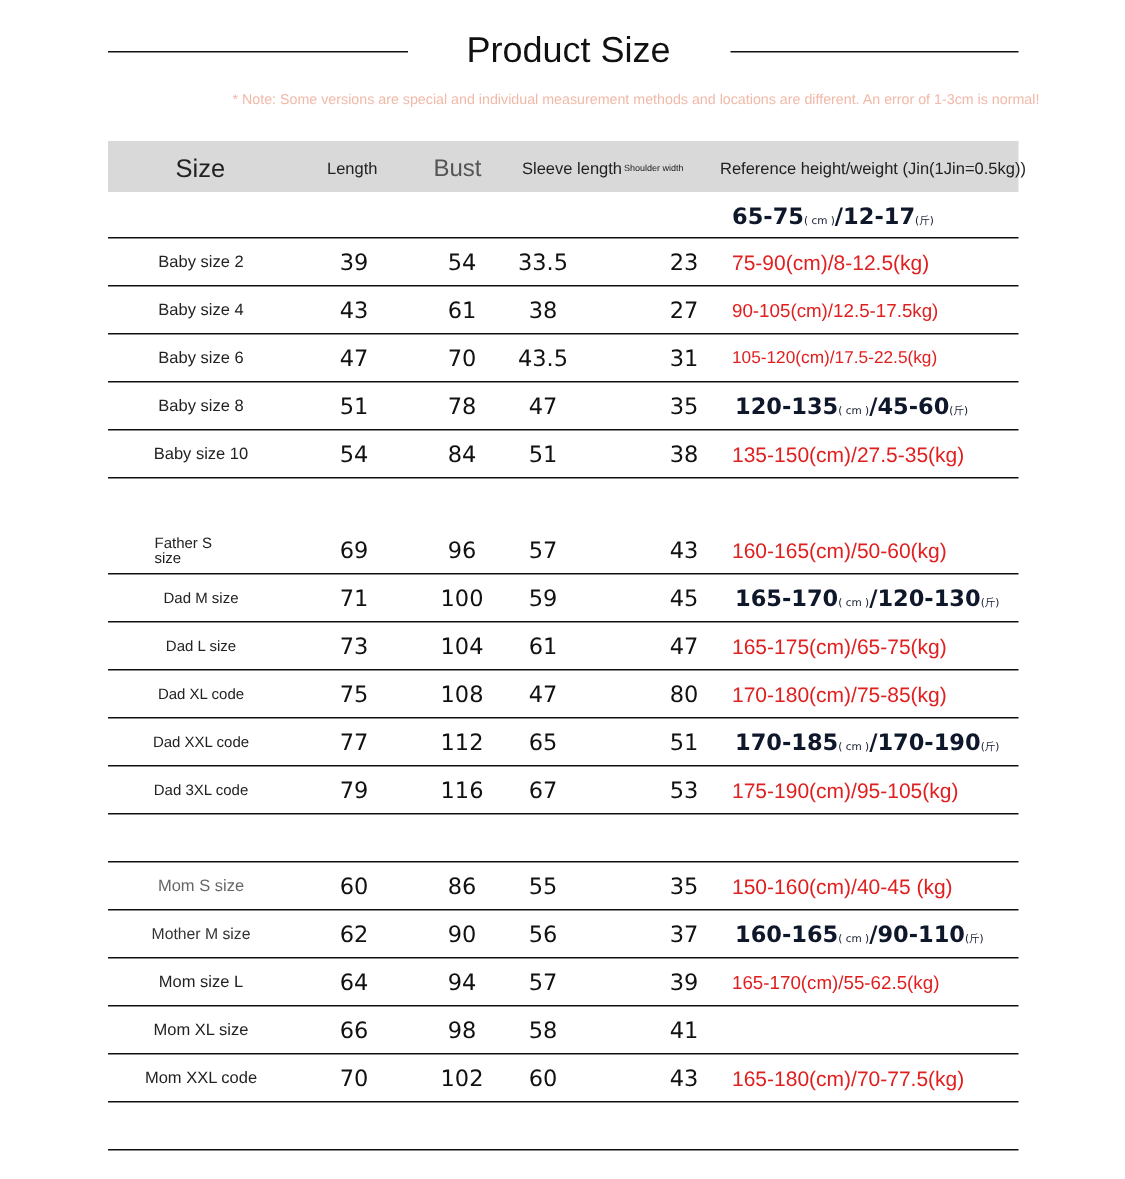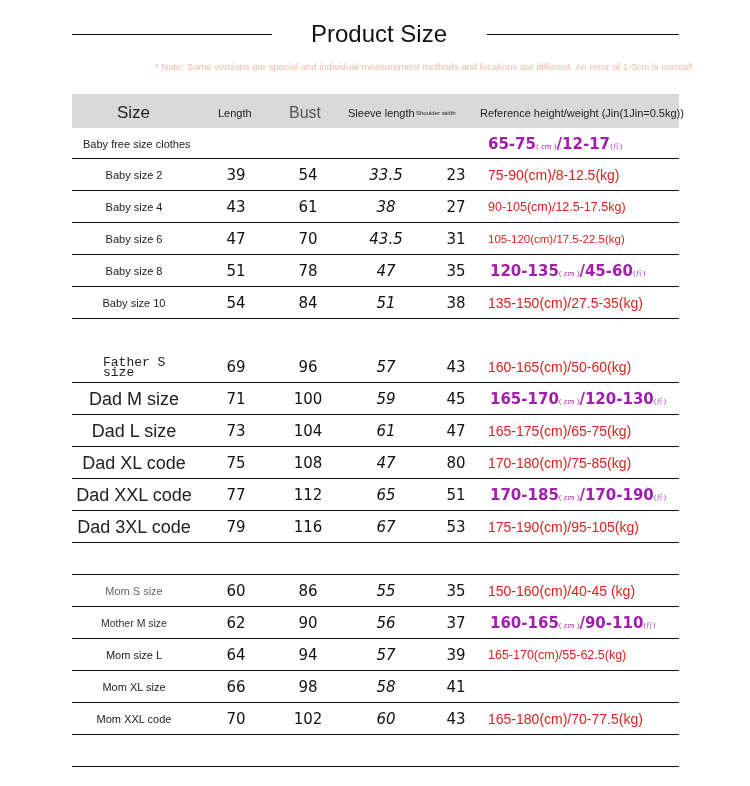--- a/index.html
+++ b/index.html
@@ -19,33 +19,33 @@
   .h-bust { left: 217px; font-size: 16px; color: #555 !important; }
   .h-sleeve { left: 276px; font-size: 11px; }
   .h-shoulder { left: 344px; font-size: 6px; }
   .h-ref { left: 408px; font-size: 11px; text-align: center; }
 
   .row { position: relative; height: 31px; border-bottom: 1.5px solid #111; }
   .row.first { height: 30px; }
   .row.gap { height: 32px; border-bottom: none; }
   .row.blank { border-bottom: 1.5px solid #111; }
   .cell { position: absolute; top: 0; line-height: 33px; white-space: nowrap; }
-  .c-name { left: 0; width: 124px; text-align: center; font-size: 18px; color: #222; }
+  .c-name { left: 0; width: 124px; text-align: center; font-size: 10px; color: #222; }
   .c-name.small { font-size: 11px; }
   .c-name.gray { color: #666; }
   .c-name.left { text-align: left; left: 11px; font-size: 11px; }
-  .c-name.two { line-height: 10px; top: 7px; text-align: left; left: 31px; font-size: 13px; font-family: Liberation Mono, monospace; }
+  .c-name.two { line-height: 10px; top: 7px; text-align: left; left: 31px; font-size: 10px; }
   .num { font-family: "DejaVu Sans", sans-serif; font-size: 15px; color: #111; text-align: center; width: 60px; }
   .c-len { left: 134px; }
   .c-bust { left: 206px; }
-  .c-sleeve { left: 284px; font-style: italic; }
+  .c-sleeve { left: 260px; }
   .c-shoulder { left: 354px; }
   .c-ref { left: 416px; color: #e02020; font-size: 14px; }
   .c-ref.sm { font-size: 12.5px; }
-  .c-ref.bold { font-family: "DejaVu Sans", sans-serif; font-weight: bold; color: #a21caf; font-size: 15px; }
+  .c-ref.bold { font-family: "DejaVu Sans", sans-serif; font-weight: bold; color: #0f172a; font-size: 15px; }
   .c-ref.bold .u { font-size: 7px; font-weight: normal; }
 </style>
 </head>
 <body>
 
 <div class="title-wrap">
   <div class="title-line left"></div>
   <div class="title">Product Size</div>
   <div class="title-line right"></div>
 </div>
@@ -55,21 +55,20 @@
   <div class="thead">
     <span class="h-size">Size</span>
     <span class="h-length">Length</span>
     <span class="h-bust">Bust</span>
     <span class="h-sleeve">Sleeve length</span>
     <span class="h-shoulder">Shoulder width</span>
     <span class="h-ref">Reference height/weight (Jin(1Jin=0.5kg))</span>
   </div>
 
   <div class="row first">
-    <span class="cell c-name left">Baby free size clothes</span>
     <span class="cell c-ref bold"><span>65-75</span><span class="u">( cm )</span><span>/12-17</span><span class="u">(斤)</span></span>
   </div>
 
   <div class="row">
     <span class="cell c-name small">Baby size 2</span>
     <span class="cell num c-len">39</span>
     <span class="cell num c-bust">54</span>
     <span class="cell num c-sleeve">33.5</span>
     <span class="cell num c-shoulder">23</span>
     <span class="cell c-ref">75-90(cm)/8-12.5(kg)</span>

